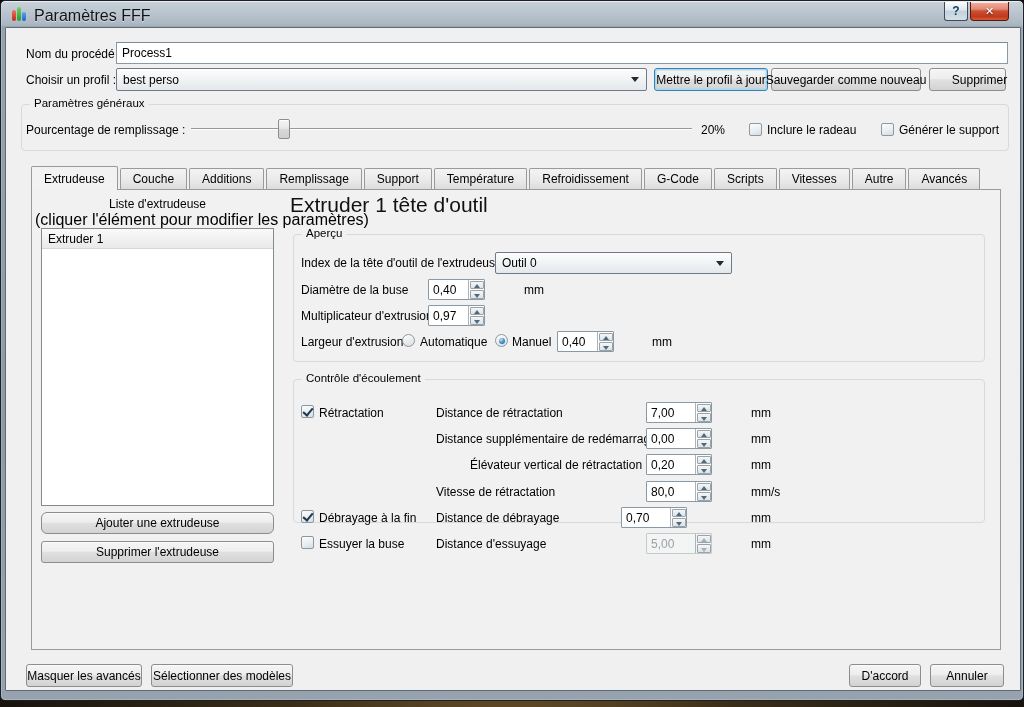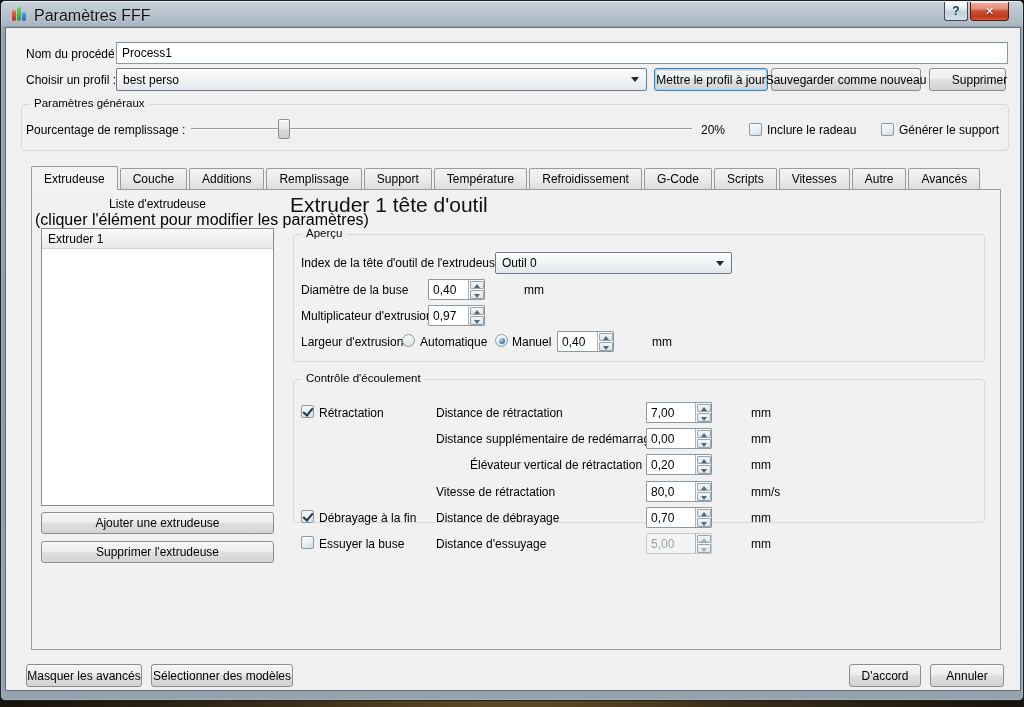--- a/index.html
+++ b/index.html
@@ -186,21 +186,21 @@
     <span class="tab">Autre</span>
     <span class="tab">Avancés</span>
   </div>
   <div class="pane"></div>
 
   <span class="lbl" style="left:40px;top:196px;width:233px;text-align:center;">Liste d'extrudeuse</span>
   <span class="lbl-sm" style="left:34px;top:210px;width:245px;text-align:center;">(cliquer l'élément pour modifier les paramètres)</span>
   <div class="listbox">
     <div class="list-item">Extruder 1</div>
   </div>
-  <div class="btn" style="left:40px;top:511px;width:233px;height:22px;">Ajouter une extrudeuse</div>
+  <div class="btn" style="left:40px;top:511px;width:233px;height:22px;border-radius:6px;">Ajouter une extrudeuse</div>
   <div class="btn" style="left:40px;top:540px;width:233px;height:22px;">Supprimer l'extrudeuse</div>
 
   <div class="heading">Extruder 1 tête d'outil</div>
 
   <div class="group" style="left:292px;top:233px;width:692px;height:128px;">
     <span class="group-title" style="background:#f1f1f1;">Aperçu</span>
   </div>
   <span class="lbl" style="left:300px;top:255px;">Index de la tête d'outil de l'extrudeuse</span>
   <div class="combo" style="left:494px;top:251px;width:237px;height:22px;">
     <span>Outil 0</span>
@@ -282,21 +282,21 @@
     <span class="spin-btns">
         <span class="spin-b spin-up"></span>
         <span class="spin-b spin-dn"></span>
       </span>
   </div>
   <span class="unit" style="left:721px;top:484px;">mm/s</span>
 
   <span class="cb checked" style="left:300px;top:509px;"></span>
   <span class="lbl" style="left:318px;top:510px;">Débrayage à la fin</span>
   <span class="lbl" style="left:435px;top:510px;">Distance de débrayage</span>
-  <div class="spin" style="left:645px;top:506px;width:66px;">
+  <div class="spin" style="left:620px;top:506px;width:66px;">
     <span class="spin-val">0,70</span>
     <span class="spin-btns">
         <span class="spin-b spin-up"></span>
         <span class="spin-b spin-dn"></span>
       </span>
   </div>
   <span class="unit" style="left:721px;top:510px;">mm</span>
 
   <span class="cb" style="left:300px;top:535px;"></span>
   <span class="lbl" style="left:318px;top:536px;">Essuyer la buse</span>

